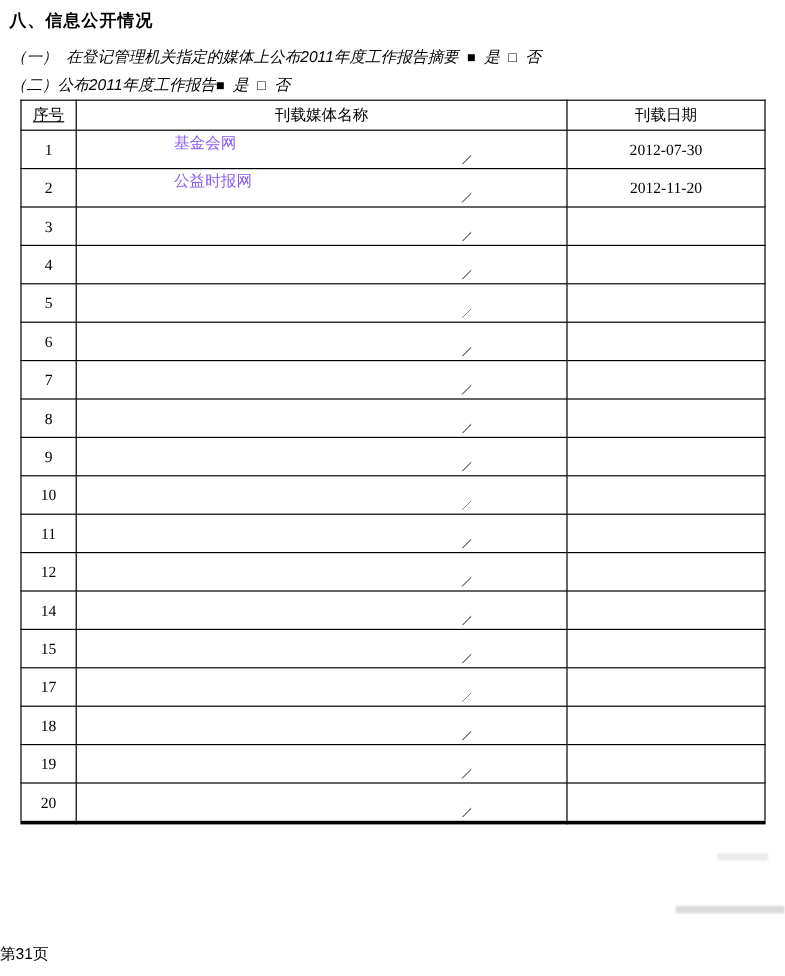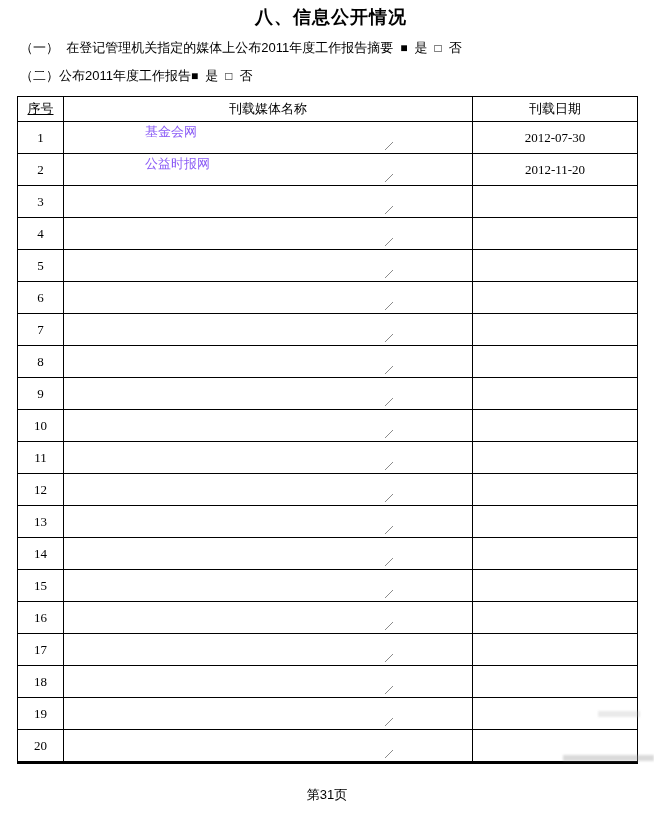--- a/index.html
+++ b/index.html
@@ -9,31 +9,31 @@
     height: 813px;
     background: #fff;
     color: #000;
     font-family: "Liberation Sans", sans-serif;
     overflow: hidden;
     box-sizing: border-box;
     padding: 8px 0 0 8px;
   }
   .title {
     margin: 0;
-    font-size: 18px;
+    font-size: 14px;
     line-height: 19px;
     font-weight: bold;
     letter-spacing: 1px;
-    text-align: center;
   }
   .qline {
-    margin: 12px;
+    margin: 1px;
     font-size: 13px;
     line-height: 15px;
     white-space: pre;
+    font-style: italic;
   }
   .q1 { margin-top: 13px; }
   .q2 { margin-top: 7px; }
   .note { margin-top: 2px; }
   .seg { margin-left: 7px; }
   .seg.nogap { margin-left: 0; }
   .cb { font-size: 12px; }
 
   table.media-table {
     border-collapse: collapse;
@@ -97,21 +97,21 @@
     height: 10px;
     background: repeating-linear-gradient(135deg,
       transparent 0 2px, #8a8a8a 2px 3px, transparent 3px 6px);
     clip-path: polygon(100% 0, 100% 100%, 0 100%);
   }
   .footer {
     position: absolute;
     left: 0;
     top: 786px;
     width: 654px;
-    text-align: center;
+    text-align: left;
     font-size: 13px;
     font-family: "Liberation Sans", sans-serif;
   }
   .smudge {
     position: absolute;
     background: rgba(150,150,150,0.35);
     filter: blur(1px);
   }
   .smudge-a { left: 598px; top: 711px; width: 42px; height: 6px; background: rgba(170,170,170,0.25); }
   .smudge-b { left: 563px; top: 755px; width: 91px; height: 6px; }
@@ -262,30 +262,20 @@
       <td class="seq-cell">12</td>
       <td class="media-cell">
         <div class="media-box">
           <textarea spellcheck="false" style=""></textarea>
           <span class="grip"></span>
         </div>
       </td>
       <td class="date-cell"></td>
     </tr>
 
-    <tr>
-      <td class="seq-cell">13</td>
-      <td class="media-cell">
-        <div class="media-box">
-          <textarea spellcheck="false" style=""></textarea>
-          <span class="grip"></span>
-        </div>
-      </td>
-      <td class="date-cell"></td>
-    </tr>
 
     <tr>
       <td class="seq-cell">14</td>
       <td class="media-cell">
         <div class="media-box">
           <textarea spellcheck="false" style=""></textarea>
           <span class="grip"></span>
         </div>
       </td>
       <td class="date-cell"></td>
@@ -295,30 +285,20 @@
       <td class="seq-cell">15</td>
       <td class="media-cell">
         <div class="media-box">
           <textarea spellcheck="false" style=""></textarea>
           <span class="grip"></span>
         </div>
       </td>
       <td class="date-cell"></td>
     </tr>
 
-    <tr>
-      <td class="seq-cell">16</td>
-      <td class="media-cell">
-        <div class="media-box">
-          <textarea spellcheck="false" style=""></textarea>
-          <span class="grip"></span>
-        </div>
-      </td>
-      <td class="date-cell"></td>
-    </tr>
 
     <tr>
       <td class="seq-cell">17</td>
       <td class="media-cell">
         <div class="media-box">
           <textarea spellcheck="false" style=""></textarea>
           <span class="grip"></span>
         </div>
       </td>
       <td class="date-cell"></td>

